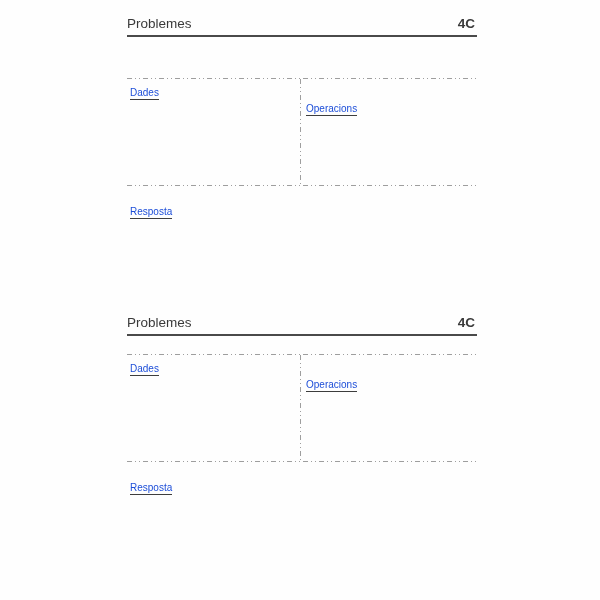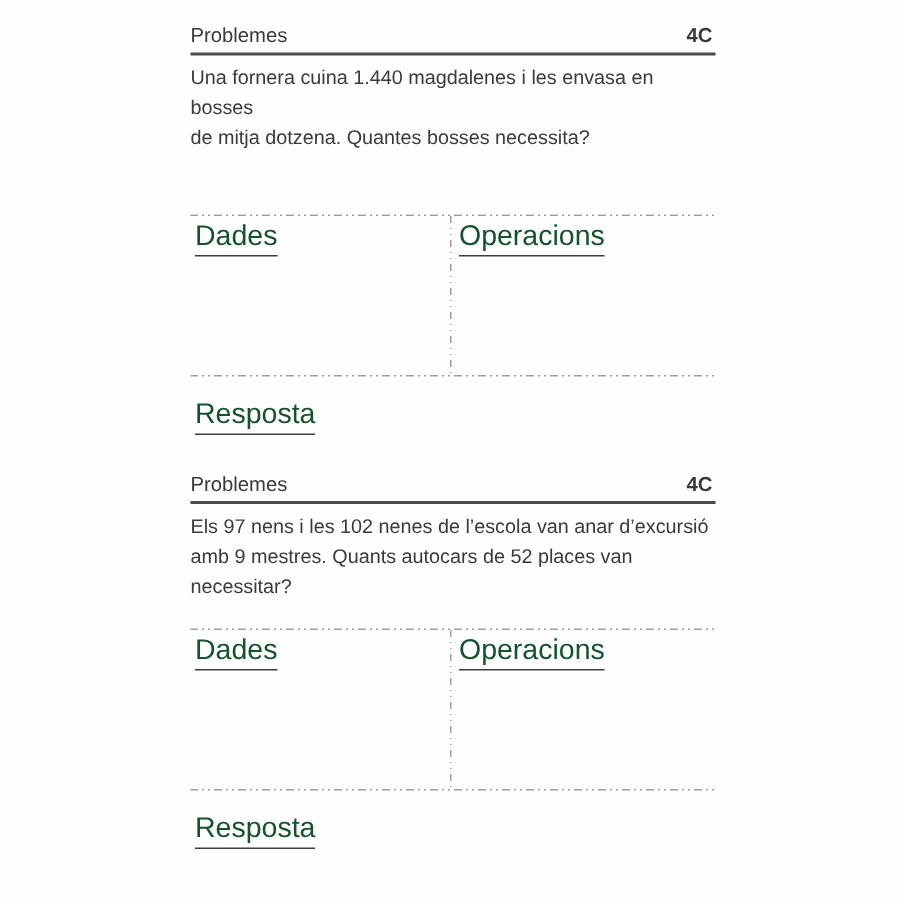--- a/index.html
+++ b/index.html
@@ -68,47 +68,46 @@
     width: 1px;
     background: repeating-linear-gradient(180deg,
       #9e9e9e 0 5px, rgba(0,0,0,0) 5px 8px,
       #9e9e9e 8px 9px, rgba(0,0,0,0) 9px 12px,
       #9e9e9e 12px 13px, rgba(0,0,0,0) 13px 16px);
   }
   .col-right {
     flex: 1;
     padding: 3px 0 0 5px;
     box-sizing: border-box;
+    margin-top: 16px;
   }
 
   .section-label {
     display: inline-block;
-    font-size: 19px;
-    color: #14532d;
+    font-size: 10px;
+    color: #1d4ed8;
     border-bottom: 1.5px solid #3d3d3d;
     padding-bottom: 1px;
   }
   .resposta-row {
     margin-top: 15px;
     padding-left: 3px;
   }
   .work-space { height: 100%; }
 </style>
 </head>
 <body>
 
 <div class="page">
 
   <section class="worksheet ws1">
     <div class="ws-header">
       <span class="title">Problemes</span>
       <span class="code">4C</span>
     </div>
-    <p class="problem">Una fornera cuina 1.440 magdalenes i les envasa en bosses
-de mitja dotzena. Quantes bosses necessita?</p>
 
     <div class="answer-wrap">
       <div class="dash-h"></div>
       <div class="answer-table">
         <div class="col-left">
           <span class="section-label">Dades</span>
           <div class="work-space"></div>
         </div>
         <div class="col-divider"></div>
         <div class="col-right">
@@ -122,23 +121,20 @@
     <div class="resposta-row">
       <span class="section-label">Resposta</span>
     </div>
   </section>
 
   <section class="worksheet ws2">
     <div class="ws-header">
       <span class="title">Problemes</span>
       <span class="code">4C</span>
     </div>
-    <p class="problem">Els 97 nens i les 102 nenes de l’escola van anar d’excursió
-amb 9 mestres. Quants autocars de 52 places van
-necessitar?</p>
 
     <div class="answer-wrap">
       <div class="dash-h"></div>
       <div class="answer-table">
         <div class="col-left">
           <span class="section-label">Dades</span>
           <div class="work-space"></div>
         </div>
         <div class="col-divider"></div>
         <div class="col-right">

